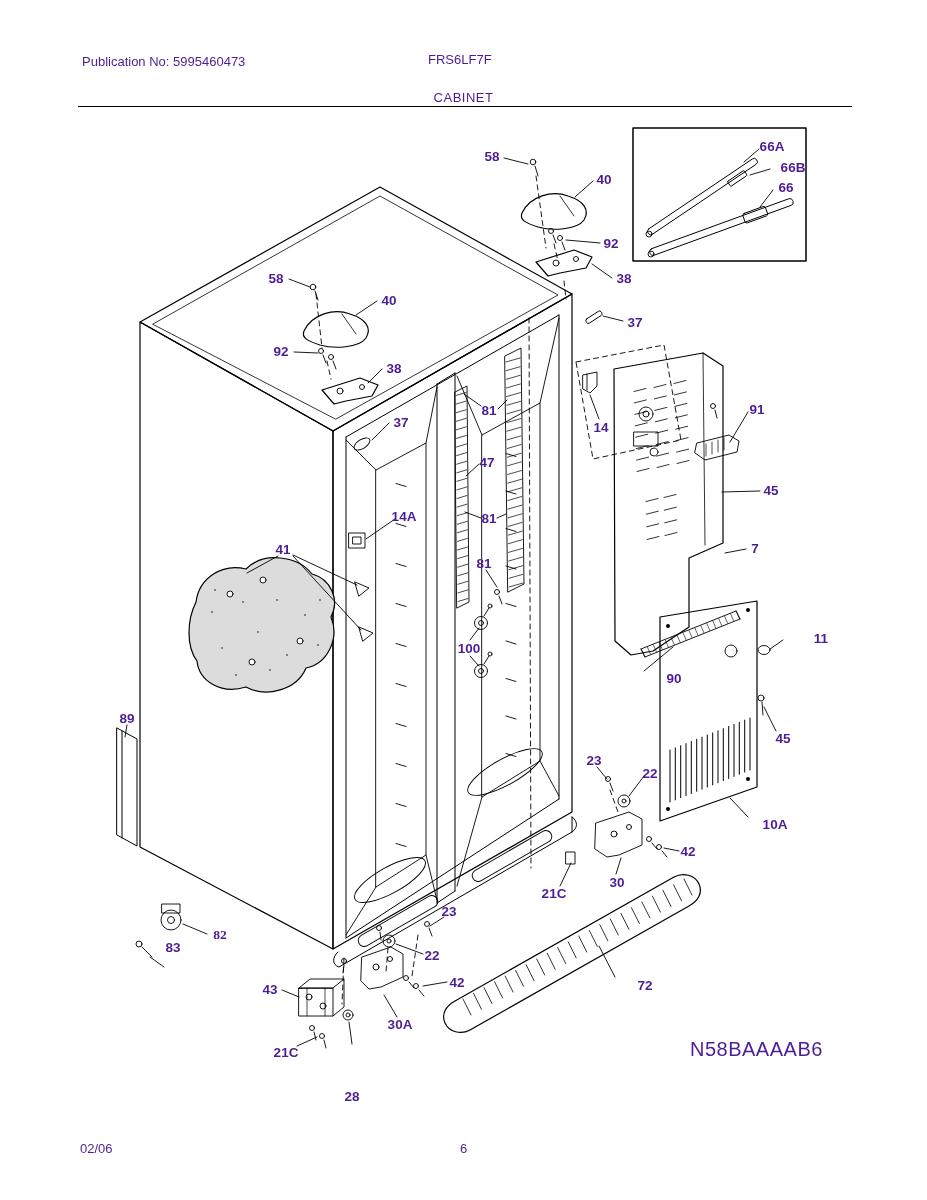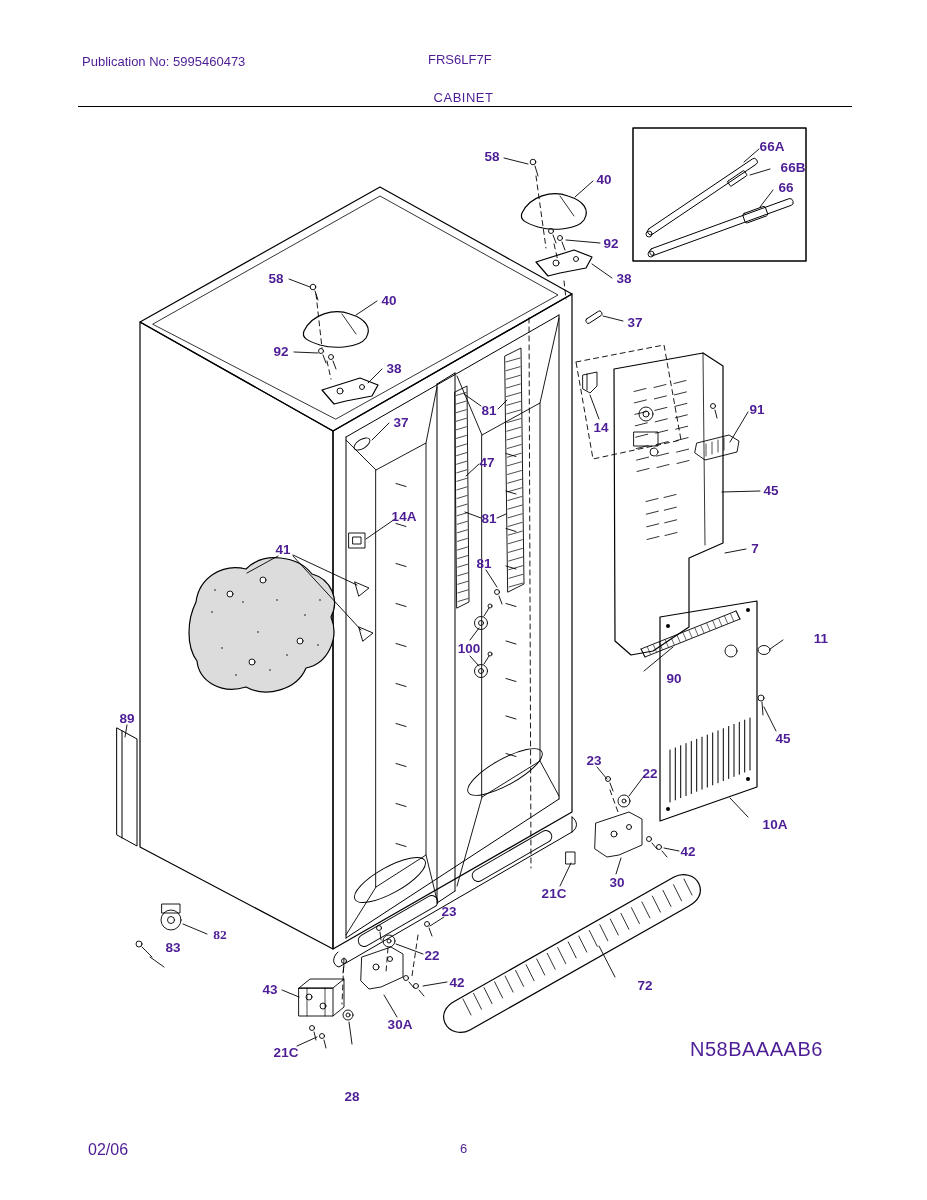--- a/index.html
+++ b/index.html
@@ -12,21 +12,21 @@
   .hdr-model { position: absolute; left: 428px; top: 52px;  font-size: 13px; }
   .hdr-title { position: absolute; left: 0; top: 90px; width: 927px; text-align: center; font-size: 13px; letter-spacing: .5px; }
   .hdr-rule  { position: absolute; left: 78px; top: 106px; width: 774px; border-top: 1.4px solid #000; height: 0; }
   svg.art { position: absolute; left: 0; top: 0; width: 927px; height: 1200px; }
   #part-labels { position: absolute; left: 0; top: 0; width: 927px; height: 1200px; pointer-events: none; }
   .part-label {
     position: absolute; transform: translate(-50%,-50%);
     font-size: 13.5px; font-weight: bold; white-space: nowrap;
   }
   .diagram-code { position: absolute; left: 690px; top: 1038px; font-size: 20px; letter-spacing: .5px; text-align: center; }
-  .ftr-date { position: absolute; left: 88px; top: 1141px; font-size: 16px; }
+  .ftr-date { position: absolute; left: 80px; top: 1141px; font-size: 13px; }
   .ftr-page { position: absolute; left: 0; top: 1141px; width: 927px; text-align: center; font-size: 13px; }
 </style>
 </head>
 <body>
 
 <div class="page">
 
   <div class="hdr-pub">Publication No: 5995460473</div>
   <div class="hdr-model">FRS6LF7F</div>
   <div class="hdr-title">CABINET</div>

